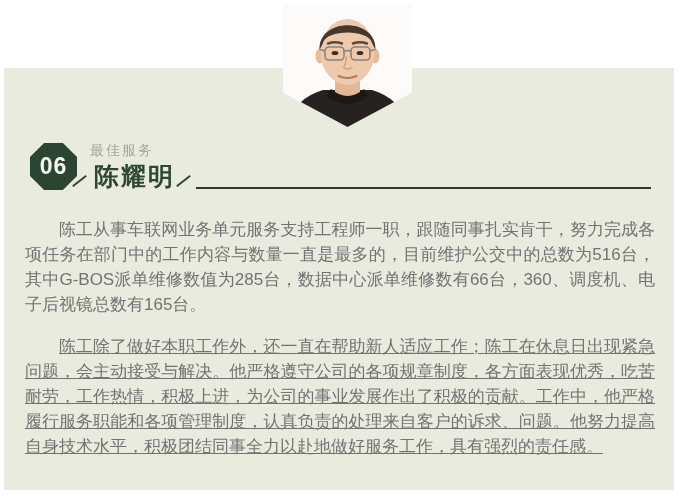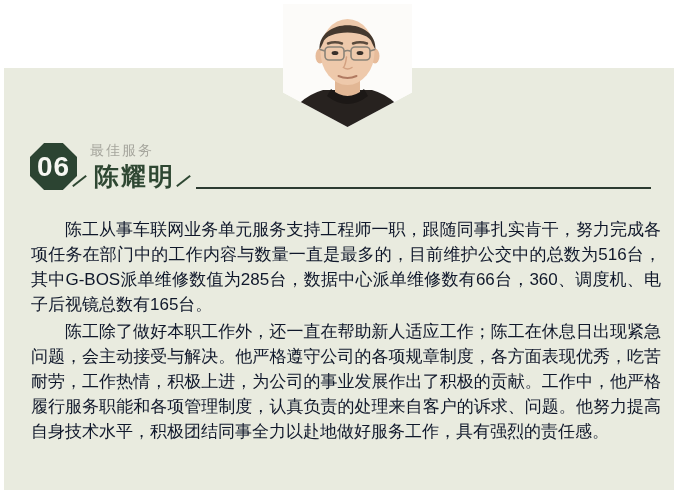--- a/index.html
+++ b/index.html
@@ -37,21 +37,21 @@
     position: absolute;
     left: 30px; top: 143px;
     width: 47px; height: 47px;
     background: #2c4432;
     clip-path: polygon(30% 0, 70% 0, 100% 30%, 100% 70%, 70% 100%, 30% 100%, 0 70%, 0 30%);
     display: flex; align-items: center; justify-content: center;
     z-index: 4;
   }
   .badge span {
     color: #f6f7f2;
-    font-size: 28px;
+    font-size: 23px;
     font-weight: bold;
     letter-spacing: 1px;
   }
 
   .category {
     position: absolute;
     left: 90px; top: 142px;
     font-size: 14px;
     letter-spacing: 2px;
     color: #a6a69d;
@@ -81,33 +81,33 @@
   .name-underline {
     position: absolute;
     left: 196px; top: 187px;
     width: 455px; height: 2px;
     background: #2c3b31;
     z-index: 4;
   }
 
   .bio {
     position: absolute;
-    left: 31px; top: 217px;
+    left: 25px; top: 217px;
     width: 630px;
     z-index: 4;
-    color: #0f172a;
+    color: #737373;
     font-size: 17px;
     line-height: 25px;
     text-align: justify;
   }
   .bio p {
     margin: 0;
     text-indent: 2em;
   }
-  .bio p + p { margin-top: 2px; }
+  .bio p + p { margin-top: 17px; text-decoration: underline; }
 </style>
 </head>
 <body>
 
 <div class="stage">
 
   <div class="card"></div>
 
   <div class="photo" title="员工证件照">
     <svg width="129" height="123" viewBox="0 0 129 123" xmlns="http://www.w3.org/2000/svg">

